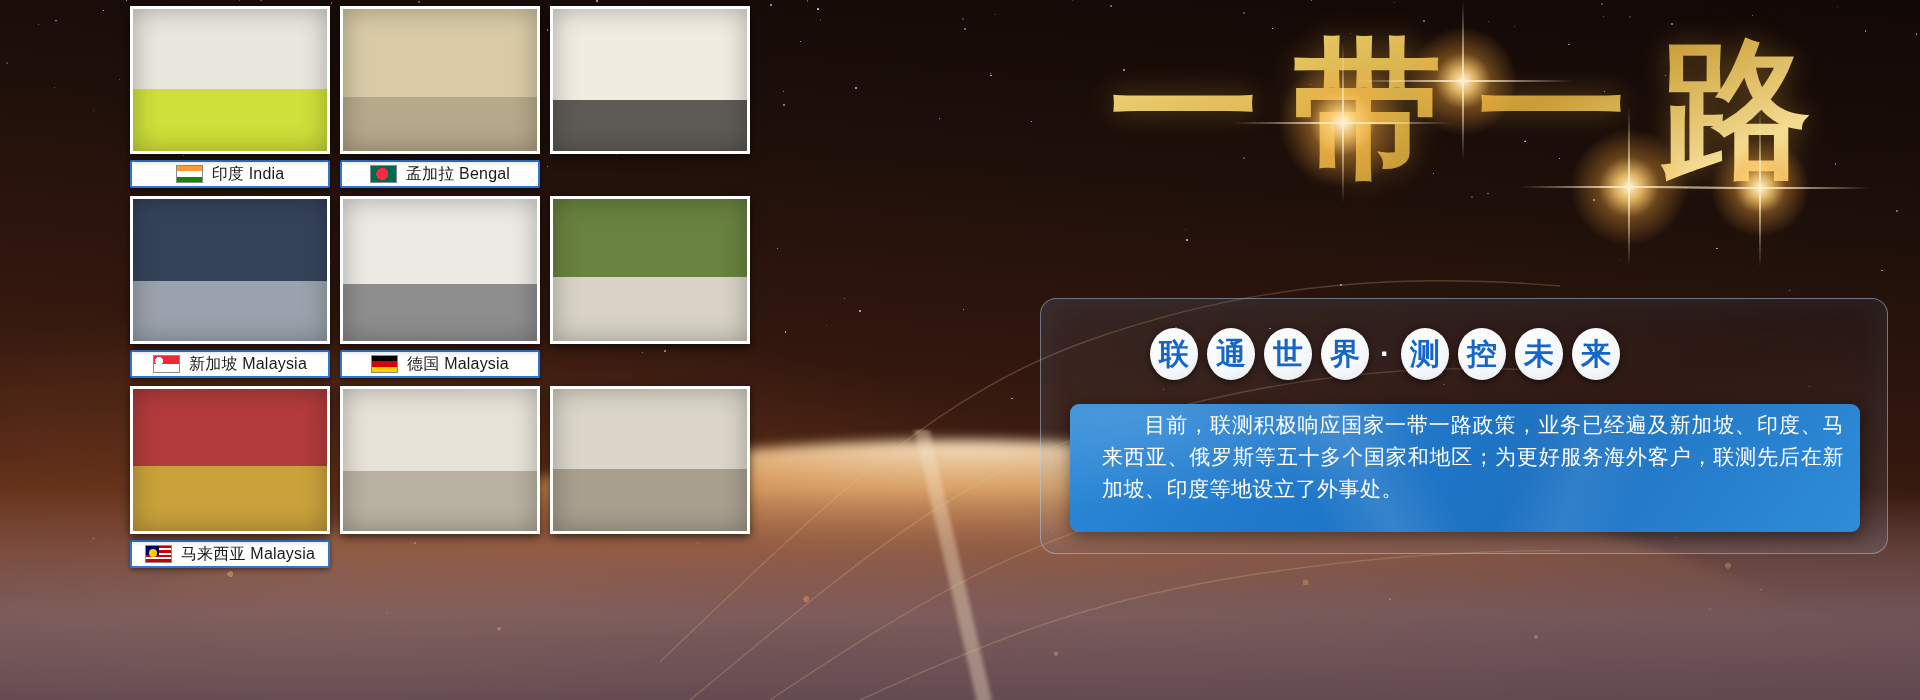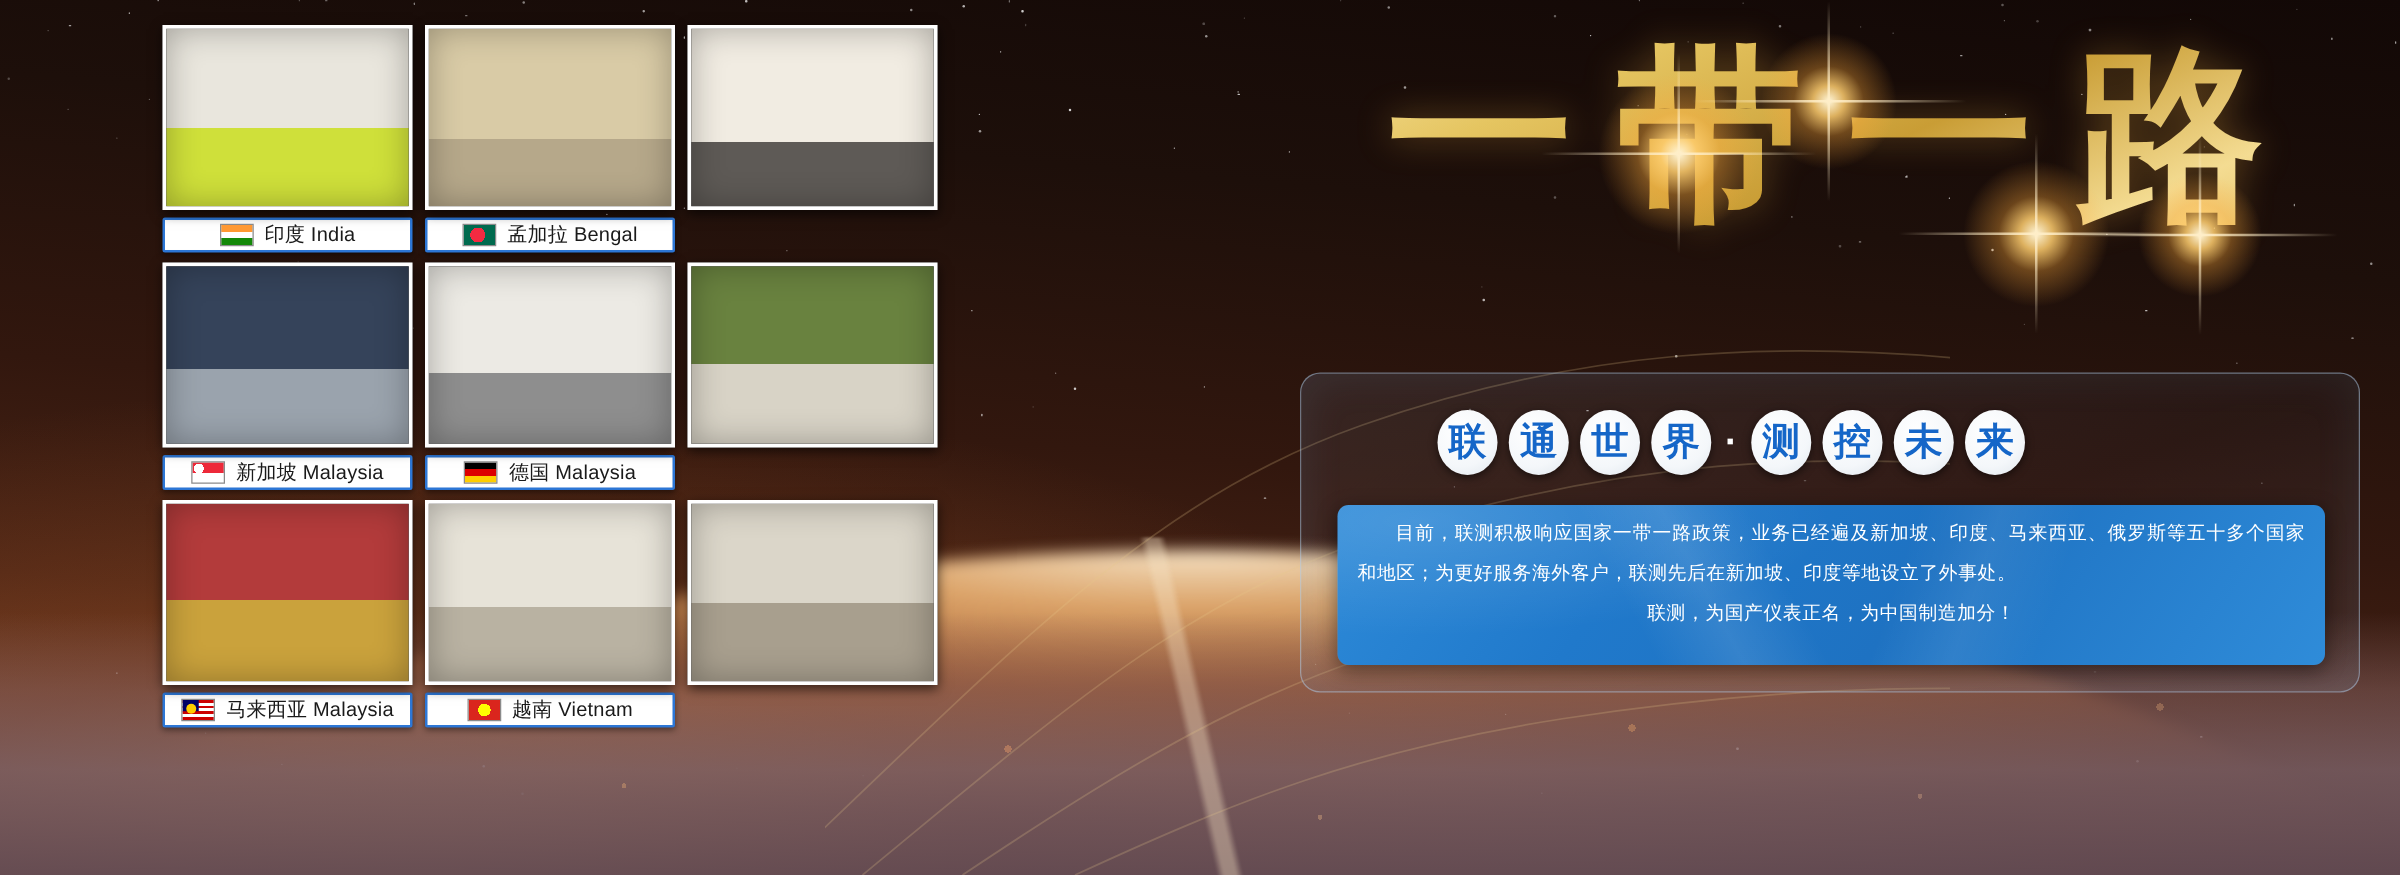--- a/index.html
+++ b/index.html
@@ -51,21 +51,21 @@
     filter:blur(1px);
   }
   .stars { position:absolute; inset:0; }
   .star { position:absolute; background:#fff; border-radius:50%; }
 
   
   .orbits { position:absolute; left:660px; top:0; width:900px; height:700px; pointer-events:none; opacity:.55; }
 
   
   .grid {
-    position:absolute; left:130px; top:20px;
+    position:absolute; left:130px; top:6px;
     width:620px; display:flex; flex-wrap:wrap; gap:8px 10px;
   }
   .cell { width:200px; }
   .photo {
     width:200px; height:148px; border:3px solid #ffffff;
     box-shadow:0 3px 9px rgba(0,0,0,.65);
     position:relative; overflow:hidden; background:#3a3a3a;
   }
   .photo .scene { position:absolute; inset:0; }
   .photo .vign { position:absolute; inset:0; box-shadow:inset 0 0 26px rgba(0,0,0,.30); }
@@ -137,24 +137,25 @@
     overflow:hidden;
   }
   .bluebox::before{
     content:""; position:absolute; inset:0;
     background:
       linear-gradient(62deg, rgba(255,255,255,0) 30%, rgba(255,255,255,.10) 38%, rgba(255,255,255,0) 46%),
       linear-gradient(108deg, rgba(255,255,255,0) 56%, rgba(255,255,255,.07) 64%, rgba(255,255,255,0) 72%),
       radial-gradient(ellipse 70% 120% at 8% 10%, rgba(255,255,255,.14) 0%, rgba(255,255,255,0) 60%);
   }
   .bluebox p {
-    position:relative; color:#ffffff; font-size:15px; line-height:32px;
+    position:relative; color:#ffffff; font-size:21px; line-height:32px;
     padding:7px 16px 0 16px; text-align:justify;
-    font-family:Liberation Sans, sans-serif;
+    font-family:Liberation Mono, monospace;
     letter-spacing:.5px;
+    margin-left:16px;
   }
   .bluebox p .ind { display:inline-block; width:2em; }
   .bluebox p.last { text-align:center; padding-top:0; }
 </style>
 </head>
 <body>
 
 <div id="stage">
 
   <div class="bg-space"></div>
@@ -471,24 +472,20 @@
           <div class="ppl">
             <span class="p"><span class="hd" style="background:#d5b08b"></span><span class="bd" style="background:#d8dfe6;height:59px"></span></span>
             <span class="p"><span class="hd" style="background:#d5b08b"></span><span class="bd" style="background:#f0f0f0;height:70px"></span></span>
             <span class="p"><span class="hd" style="background:#d5b08b"></span><span class="bd" style="background:#dfe4ea;height:65px"></span></span>
             <span class="p"><span class="hd" style="background:#d5b08b"></span><span class="bd" style="background:#2f8fbf;height:60px"></span></span>
             <span class="p"><span class="hd" style="background:#d5b08b"></span><span class="bd" style="background:#e6e8ea;height:71px"></span></span>
             <span class="p"><span class="hd" style="background:#d5b08b"></span><span class="bd" style="background:#d8dfe6;height:66px"></span></span>
           </div>
           <div class="vign"></div>
         </div>
-        <div class="caption">
-          <span class="flag" style="background:radial-gradient(circle 5px at 50% 50%, #ffff00 0 100%, rgba(0,0,0,0) 100%), linear-gradient(#da251d,#da251d)"></span>
-          <span class="txt">越南 Vietnam</span>
-        </div>
       </div>
       <div class="cell">
         <div class="photo">
           <div class="scene" style="background:linear-gradient(180deg,#dbd6c9 0 56%,#a89f8e 56% 100%)"></div>
           <div class="ppl">
             <span class="p"><span class="hd" style="background:#c79f77"></span><span class="bd" style="background:#3c4250;height:66px"></span></span>
             <span class="p"><span class="hd" style="background:#c79f77"></span><span class="bd" style="background:#d9d6cd;height:61px"></span></span>
             <span class="p"><span class="hd" style="background:#c79f77"></span><span class="bd" style="background:#8d9aa8;height:72px"></span></span>
             <span class="p"><span class="hd" style="background:#c79f77"></span><span class="bd" style="background:#2c323e;height:67px"></span></span>
             <span class="p"><span class="hd" style="background:#c79f77"></span><span class="bd" style="background:#cfd6dd;height:62px"></span></span>
@@ -521,16 +518,15 @@
       <span class="sc">界</span>
       <span class="dot-sep">·</span>
       <span class="sc">测</span>
       <span class="sc">控</span>
       <span class="sc">未</span>
       <span class="sc">来</span>
     </div>
 
   <div class="bluebox">
     <p><span class="ind"></span><span id="pl0">目前，联测积极响应国家一带一路政策，业务</span><span id="pl1">已经遍及新加坡、印度、马来西亚、俄罗斯等五十</span><span id="pl2">多个国家和地区；为更好服务海外客户，联测先后</span><span id="pl3">在新加坡、印度等地设立了外事处。</span></p>
-    <p class="last">联测，为国产仪表正名，为中国制造加分！</p>
   </div>
 
 </div>
 
 </body></html>

